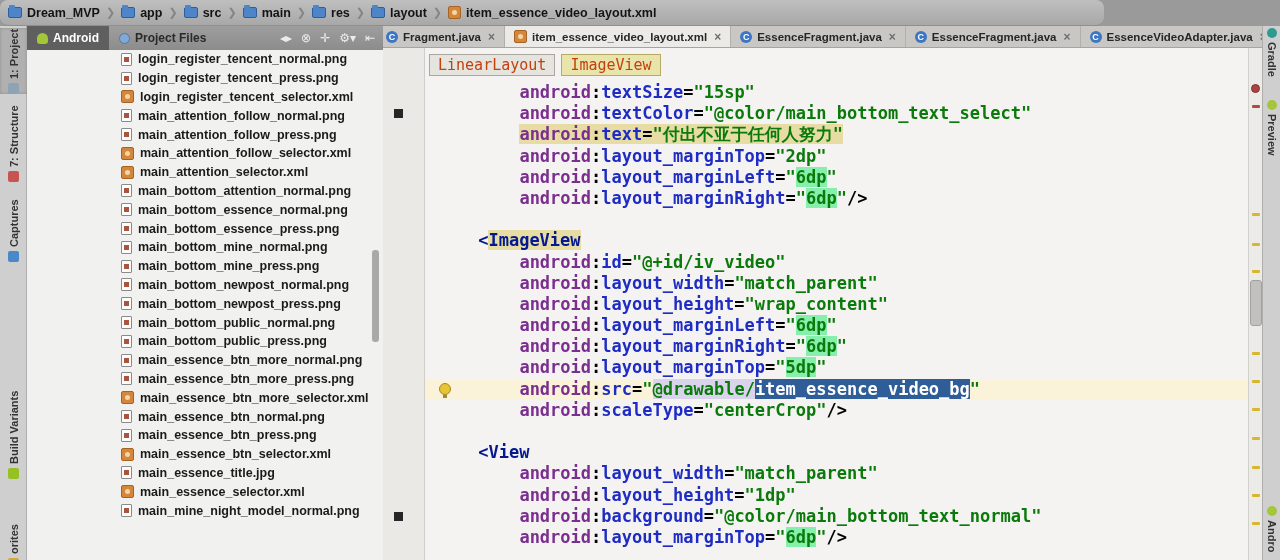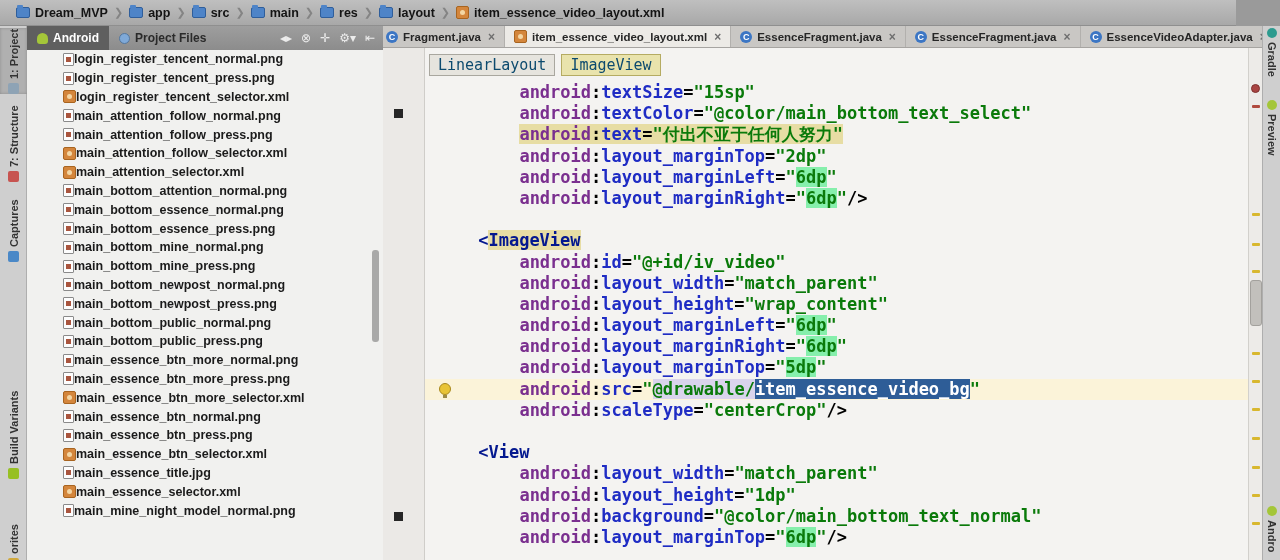--- a/index.html
+++ b/index.html
@@ -1,22 +1,22 @@
 <!DOCTYPE html>
 <html><head>
 <meta charset="utf-8">
 <style>
   * { margin:0; padding:0; box-sizing:border-box; }
   html,body { width:1280px; height:560px; overflow:hidden; background:#9a9a9a;
               font-family:"Liberation Sans", sans-serif; }
 
   
-  #navbar { position:absolute; left:0; top:0; width:1236px; height:26px;
+  #navbar { position:absolute; left:0; top:0; width:1104px; height:26px;
             background:linear-gradient(#bfbfbf,#a8a8a8); border-bottom:1px solid #8f8f8f;
-            display:flex; align-items:center; padding-left:16px; }
+            display:flex; align-items:center; padding-left:8px;border-radius:8px; }
   .crumb { display:flex; align-items:center; gap:5px; font-size:12.5px; font-weight:700; color:#141414; }
   .crumb-sep { color:#848484; font-size:11px; margin:0 6px; font-weight:400; }
   .folder-ico { width:14px; height:11px; background:#4e84c8; border-radius:2px; position:relative; display:inline-block; border:1px solid #2f5e9b; }
   .folder-ico::before { content:""; position:absolute; left:0; top:-3px; width:6px; height:3px; background:#4e84c8; border-radius:1px 1px 0 0; }
   .xml-ico { width:13px; height:13px; background:#d4863c; border:1px solid #a8641f; border-radius:2px; position:relative; display:inline-block; }
   .xml-ico::after { content:""; position:absolute; left:3px; top:3px; width:5px; height:5px; border-radius:50%; background:#f3d6a4; }
 
   
   #leftstrip { position:absolute; left:0; top:26px; width:27px; bottom:0; background:#cfcfcf; border-right:1px solid #aeaeae; }
   .vlabel-l { position:absolute; left:0; width:27px; writing-mode:vertical-rl; transform:rotate(180deg);
@@ -33,21 +33,21 @@
 
   
   #projpanel { position:absolute; left:27px; top:26px; width:356px; bottom:0; background:#f1f1ef; overflow:hidden; }
   #projhdr { height:24px; background:linear-gradient(#9e9e9e,#8c8c8c); display:flex; align-items:stretch; }
   .ptab { display:flex; align-items:center; gap:5px; padding:0 10px; font-size:12px; font-weight:700; color:#2a2a2a; }
   .ptab.active { background:#5f5f5f; color:#fff; }
   .robot-ico { width:11px; height:11px; border-radius:50% 50% 3px 3px; background:#a4c639; display:inline-block; }
   .pf-ico { width:11px; height:11px; border-radius:50%; background:#7fa9d8; border:1px solid #54779e; display:inline-block; }
   #projtools { margin-left:auto; display:flex; align-items:center; gap:9px; padding-right:8px; color:#ececec; font-size:12px; }
   #filelist { position:absolute; left:0; top:24px; right:0; bottom:0; }
-  .frow { height:18.8px; display:flex; align-items:center; padding-left:36px;
+  .frow { height:18.8px; display:flex; align-items:center; gap:6px; padding-left:94px;
           font-size:12.5px; font-weight:700; color:#1b1b1b; white-space:nowrap; }
   .img-ico { width:11px; height:13px; background:#fdfdfd; border:1px solid #8a8a8a; border-radius:1px; position:relative; flex:0 0 auto; }
   .img-ico::after { content:""; position:absolute; left:2px; top:3px; width:5px; height:5px; background:#a9553e; }
   .xmlfile-ico { width:13px; height:13px; background:#d4863c; border:1px solid #a8641f; border-radius:2px; position:relative; flex:0 0 auto; }
   .xmlfile-ico::after { content:""; position:absolute; left:3px; top:3px; width:5px; height:5px; border-radius:50%; background:#f3d6a4; }
   #treescroll { position:absolute; left:345px; width:7px; border-radius:3px; background:rgba(110,110,110,.55); }
 
   
   #editor { position:absolute; left:383px; top:26px; right:18px; bottom:0; background:#f4f3f1; overflow:hidden; }
   #tabbar { height:22px; background:#c9c7c4; border-bottom:1px solid #a6a4a1; display:flex; align-items:stretch; overflow:hidden; }
@@ -56,21 +56,21 @@
   .etab.active { background:#eceae6; }
   .etab .close { color:#6e6e6e; font-size:12px; margin-left:2px; }
   .java-ico { width:12px; height:12px; border-radius:50%; background:#3c76c4; color:#fff; font-size:9px; font-weight:700;
               display:inline-flex; align-items:center; justify-content:center; flex:0 0 auto; }
   #tabspacer { flex:1; }
 
   #edbody { position:absolute; left:0; top:22px; right:0; bottom:0; }
   #gutter { position:absolute; left:0; top:0; width:42px; bottom:0; background:#ebe9e6; border-right:1px solid #cfcdc9; }
   .gmark { position:absolute; left:11px; width:9px; height:9px; background:#262626; }
   #chips { position:absolute; left:46px; top:6px; display:flex; gap:6px; }
-  .chip { font-family:"DejaVu Sans Mono", monospace; font-size:15px; color:#0c4a6e; padding:1px 8px;
+  .chip { font-family:"DejaVu Sans Mono", monospace; font-size:15px; color:#c2410c; padding:1px 8px;
           background:#e6e4de; border:1px solid #a9a79f; }
   .chip.hl { background:#e9e3ac; border-color:#b5ab62; }
 
   #code { position:absolute; left:42px; top:34px; right:14px; bottom:0;
           font-family:"DejaVu Sans Mono", monospace; font-size:17px; font-weight:700;
           color:#111; white-space:pre; }
   .cline { height:21.2px; line-height:21.2px; }
   .cline.caret { background:#fbf3d9; }
   .tok-ns  { color:#7a2f8f; }
   .tok-p   { color:#000; }

